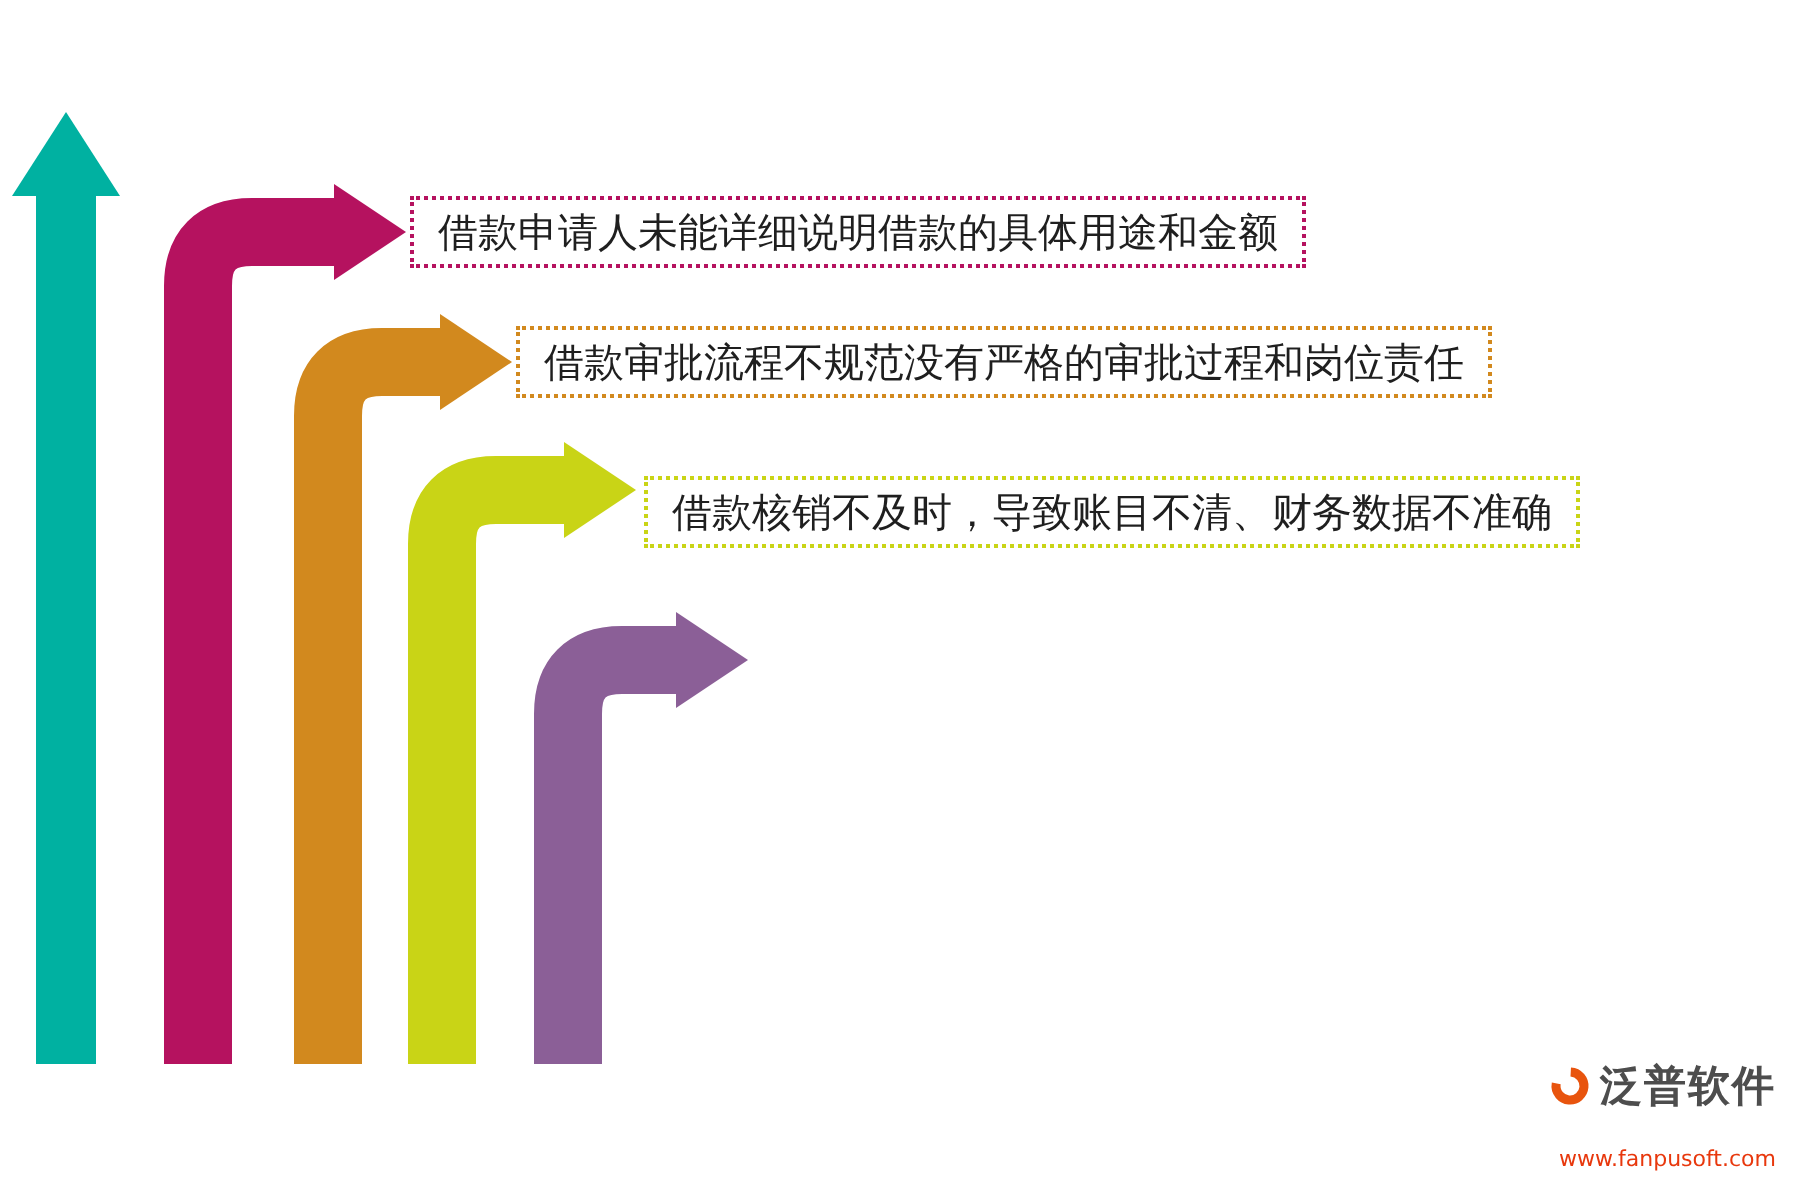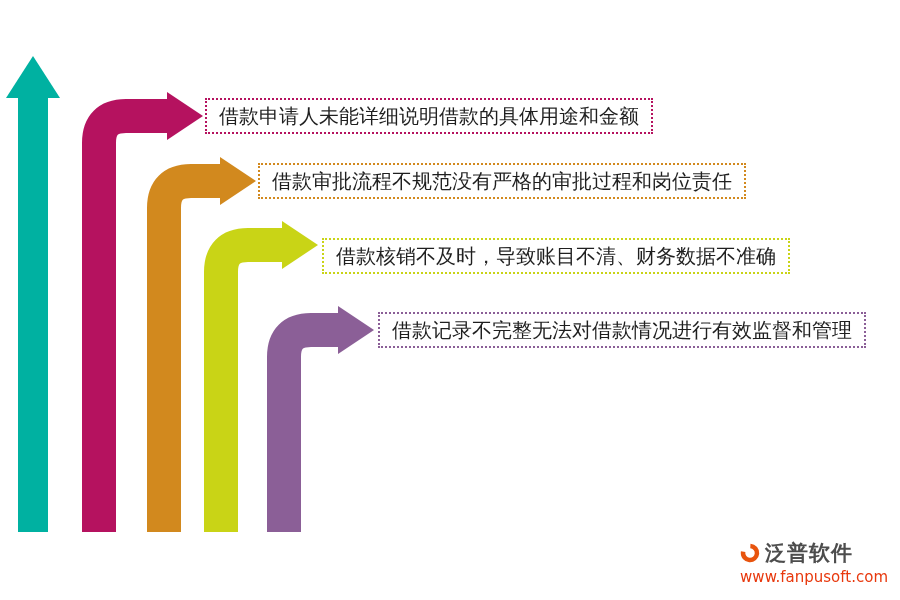--- a/index.html
+++ b/index.html
@@ -27,33 +27,33 @@
   .callout-3{left:322px;top:238px;border-color:#c9d416;}
   .callout-4{left:378px;top:312px;border-color:#8b5f97;}
   .footer-logo{
     position:absolute;
     right:12px;bottom:14px;
     text-align:right;
   }
   .brand-row{
     display:flex;
     align-items:center;
-    justify-content:flex-start;
+    justify-content:center;
     gap:5px;
   }
   .brand-name{
     font-size:21px;
     font-weight:bold;
     color:#4d4d4d;
     letter-spacing:1px;
   }
   .brand-url{
-    font-size:15px;
+    font-size:11px;
     color:#e8380d;
-    margin-top:1px;
+    margin-top:16px;
   }
 </style>
 </head>
 <body>
 
 <div class="canvas">
 
   <svg class="arrows" width="900" height="600" viewBox="0 0 900 600">
 
     <path d="M33,532 V96" fill="none" stroke-width="30" stroke="#00b1a1"></path>
@@ -71,21 +71,20 @@
     <path d="M284,532 V357 Q284,330 311,330 H342" fill="none" stroke-width="34" stroke="#8b5f97"></path>
     <polygon points="374,330 338,306 338,354" fill="#8b5f97"></polygon>
   </svg>
 
   <div class="callout callout-1">借款申请人未能详细说明借款的具体用途和金额</div>
 
   <div class="callout callout-2">借款审批流程不规范没有严格的审批过程和岗位责任</div>
 
   <div class="callout callout-3">借款核销不及时，导致账目不清、财务数据不准确</div>
 
-  <div class="callout callout-4">借款记录不完整无法对借款情况进行有效监督和管理</div>
 
   <div class="footer-logo">
     <div class="brand-row">
       <svg width="20" height="20" viewBox="0 0 20 20">
         <circle cx="10" cy="10" r="7" fill="none" stroke="#e8540e" stroke-width="4.5" stroke-dasharray="28 10" transform="rotate(-40 10 10)"></circle>
       </svg>
       <span class="brand-name">泛普软件</span>
     </div>
     <div class="brand-url">www.fanpusoft.com</div>
   </div>

